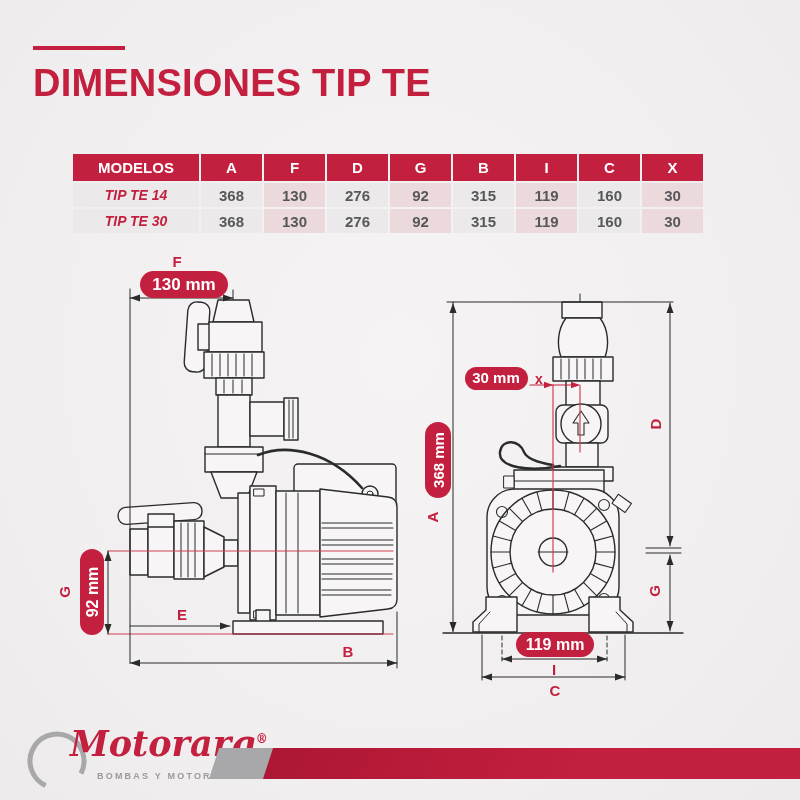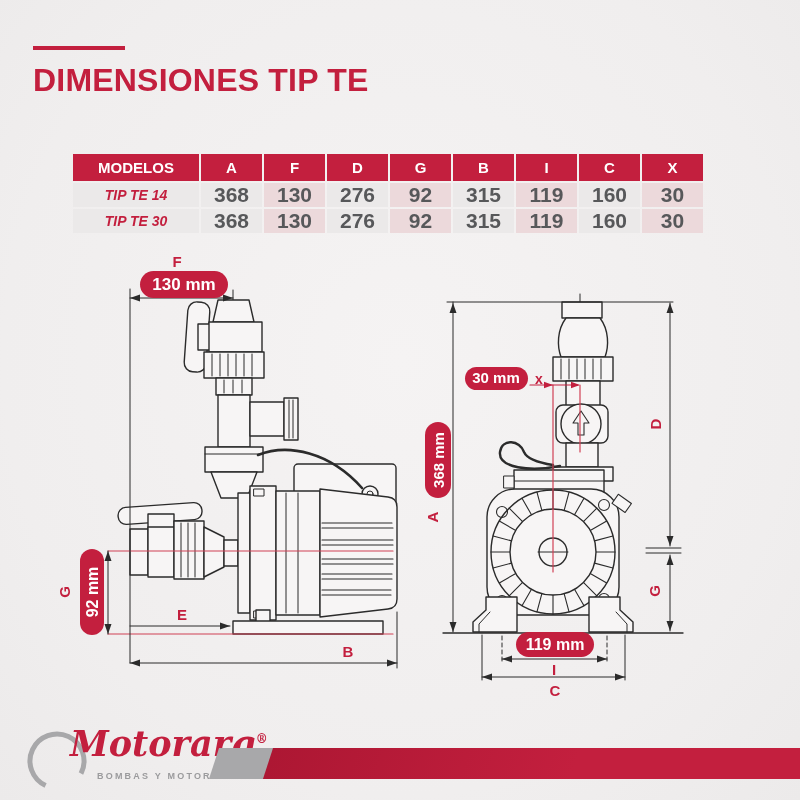--- a/index.html
+++ b/index.html
@@ -2,28 +2,28 @@
 <html><head>
 <meta charset="utf-8">
 <style>
   html,body{margin:0;padding:0;}
   body{
     width:800px;height:800px;position:relative;overflow:hidden;
     background:radial-gradient(ellipse at 50% 45%, #f5f3f3 0%, #f0eeee 70%, #eceaea 100%);
     font-family:"Liberation Sans", sans-serif;
   }
   .dash{position:absolute;left:33px;top:46px;width:92px;height:4px;background:#c31f3e;}
-  .title{position:absolute;left:33px;top:62px;font-size:32px;color:#c31f3e;letter-spacing:.2px;white-space:nowrap;}
+  .title{position:absolute;left:33px;top:62px;font-size:38px;color:#c31f3e;letter-spacing:.2px;white-space:nowrap;}
   .title .t-reg{font-weight:600;}
   .title .t-bold{font-weight:800;}
 
   table.dims{position:absolute;left:71px;top:152px;border-collapse:separate;border-spacing:2px;table-layout:fixed;}
   table.dims th,table.dims td{text-align:center;vertical-align:middle;padding:0;margin-left:8px;}
   table.dims th{background:#c31f3e;color:#ffffff;font-size:15px;font-weight:800;height:27px;}
-  table.dims td{font-size:21px;font-weight:700;color:#57585a;height:24px;background:#ebe9e9;}
+  table.dims td{font-size:15px;font-weight:700;color:#57585a;height:24px;background:#ebe9e9;}
   table.dims td.model{color:#c31f3e;font-weight:800;font-size:14px;}
   table.dims td:nth-child(odd){background:#ecd9db;}
   table.dims td:nth-child(1){background:#ebe9e9;font-style:italic;}
   .col-model{width:126px;} .col-dim{width:61px;}
 
   svg text{font-family:"Liberation Sans", sans-serif;}
   .lbl{fill:#c31f3e;font-weight:800;font-size:15px;}
   .lbl-small{fill:#c31f3e;font-weight:800;font-size:14px;}
   .pill{fill:#c31f3e;}
   .pill-txt{fill:#ffffff;font-weight:800;}

